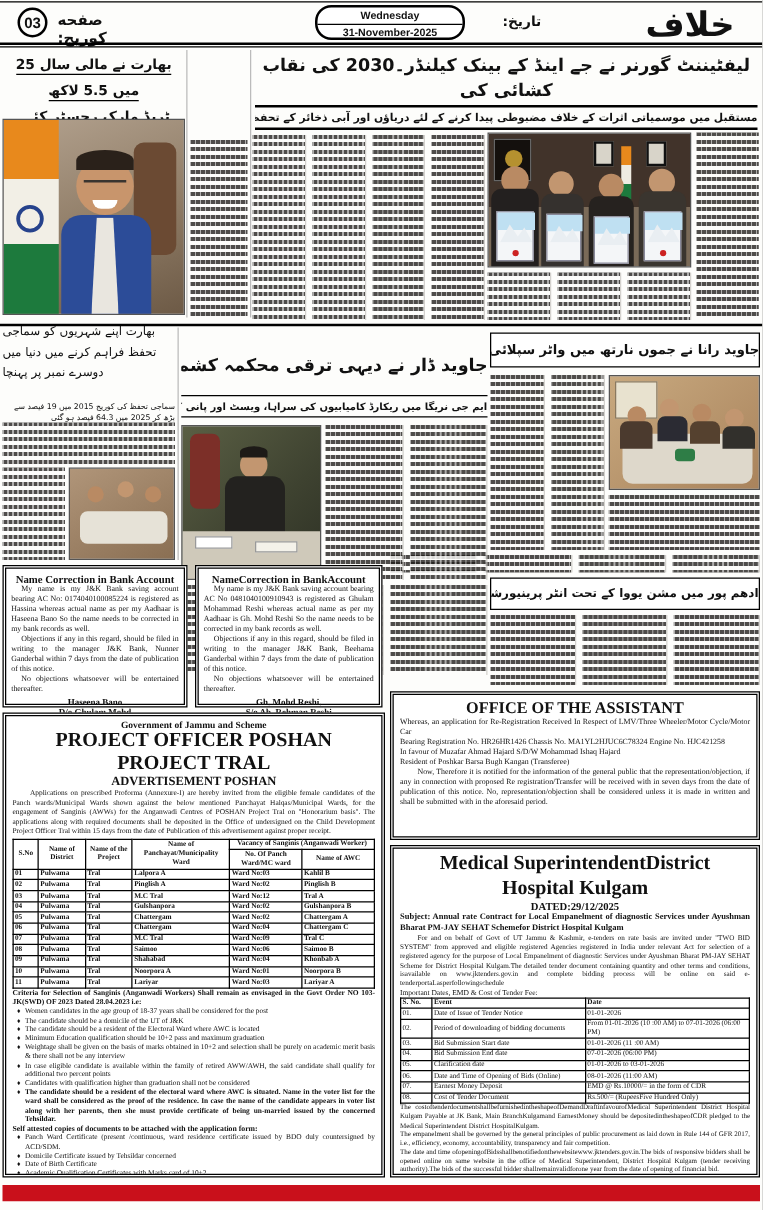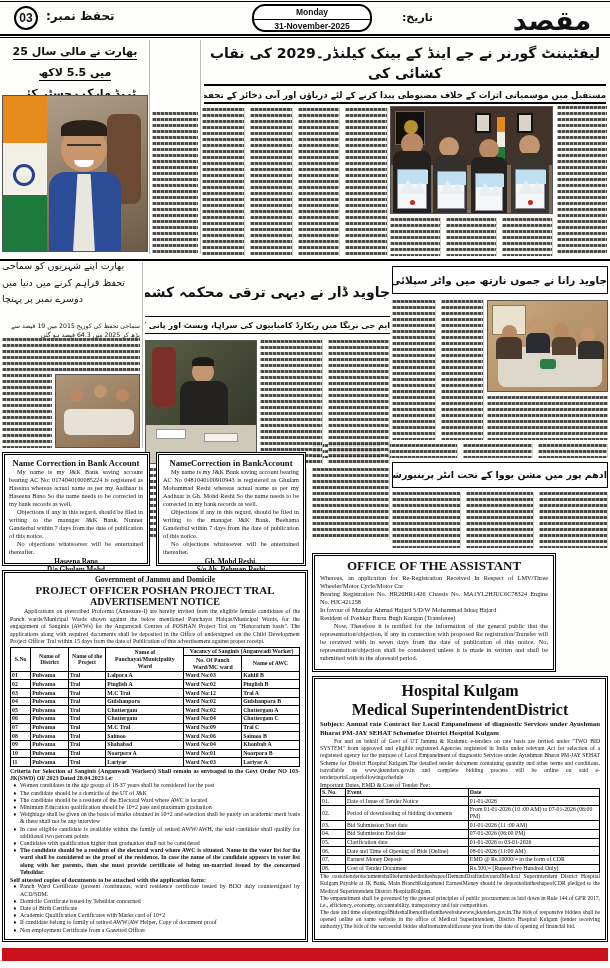--- a/index.html
+++ b/index.html
@@ -28,27 +28,27 @@
   .headline-underline{border-bottom:1.5px solid #000;padding-bottom:1px}
   .photo{position:absolute;overflow:hidden;border:1px solid #555}
   .pill{border:2px solid #000;border-radius:13px;text-align:center;font-family:"Liberation Sans",sans-serif;font-weight:bold;background:#fff}
 </style>
 </head>
 <body>
 
 <div class="page">
 
   <div class="rule" style="top:1px;left:0;width:610px;height:1px"></div>
-  <div class="abs urdu" style="top:5px;right:8px;width:100px;font-size:27px;font-weight:bold;text-align:center;letter-spacing:1px">مقصد</div>
+  <div class="abs urdu" style="top:5px;right:8px;width:100px;font-size:27px;font-weight:bold;text-align:center;letter-spacing:1px">خلاف</div>
   <div class="abs urdu" style="top:11px;left:385px;width:48px;font-size:11px;font-weight:bold;text-align:right">تاریخ:</div>
   <div class="abs pill" style="top:4px;left:252px;width:120px;height:28px">
-    <div style="font-size:8.5px;line-height:13px;border-bottom:1.5px solid #000">Monday</div>
+    <div style="font-size:8.5px;line-height:13px;border-bottom:1.5px solid #000">Wednesday</div>
     <div style="font-size:8.5px;line-height:12px">31-November-2025</div>
   </div>
-  <div class="abs urdu" style="top:9px;left:46px;width:78px;font-size:12px;font-weight:bold;text-align:left">تحفظ نمبر:</div>
+  <div class="abs urdu" style="top:9px;left:46px;width:78px;font-size:12px;font-weight:bold;text-align:left">صفحه کوریج:</div>
   <div class="abs" style="top:6px;left:14px;width:24px;height:24px;border:2px solid #000;border-radius:50%;text-align:center;font-weight:bold;font-size:12px;line-height:21px;font-family:'Liberation Sans',sans-serif">03</div>
   <div class="rule" style="top:34px;left:0;width:610px;height:2px"></div>
   <div class="rule" style="top:37px;left:0;width:610px;height:1px"></div>
 
   <div class="abs urdu" style="top:42px;left:2px;width:146px;font-size:11px;font-weight:bold;text-align:center;line-height:1.9">
     <span class="headline-underline">بھارت نے مالی سال 25 میں 5.5 لاکھ</span><br>
     <span class="headline-underline">ٹریڈ مارک رجسٹر کئے۔ پیوش گوئل</span>
   </div>
   <div class="photo" style="top:95px;left:2px;width:146px;height:157px;background:linear-gradient(160deg,#b3a28f 0%,#8f7c66 55%,#6d5a46 100%)">
     <div class="abs" style="top:0;left:0;width:44px;height:157px;background:linear-gradient(to bottom,#e8891c 0 30%,#f2efe6 30% 63%,#1d7a3d 63% 100%)"></div>
@@ -59,21 +59,21 @@
     <div class="abs" style="top:48px;left:64px;width:34px;height:5px;border-top:2px solid #3a3530"></div>
     <div class="abs" style="top:64px;left:71px;width:20px;height:7px;background:#fff;border-radius:0 0 10px 10px"></div>
     <div class="abs" style="top:76px;left:46px;width:72px;height:81px;background:#2c4c98;border-radius:16px 16px 0 0"></div>
     <div class="abs" style="top:78px;left:70px;width:22px;height:79px;background:#e9e6df;clip-path:polygon(20% 0,80% 0,100% 100%,0 100%)"></div>
   </div>
 
   <div class="abs ftx" style="top:112px;left:152px;width:46px;height:142px"></div>
   <div class="rule" style="top:40px;left:149px;width:1px;height:214px;background:#bbb"></div>
   <div class="rule" style="top:40px;left:200px;width:1px;height:214px;background:#bbb"></div>
 
-  <div class="abs urdu" style="top:44px;left:204px;width:402px;font-size:14px;font-weight:bold;text-align:center;line-height:1.4">لیفٹیننٹ گورنر نے جے اینڈ کے بینک کیلنڈر۔2029 کی نقاب کشائی کی</div>
+  <div class="abs urdu" style="top:44px;left:204px;width:402px;font-size:14px;font-weight:bold;text-align:center;line-height:1.4">لیفٹیننٹ گورنر نے جے اینڈ کے بینک کیلنڈر۔2030 کی نقاب کشائی کی</div>
   <div class="abs urdu" style="top:84px;left:204px;width:402px;height:20px;border-top:2px solid #000;border-bottom:2px solid #000;font-size:8.6px;font-weight:bold;text-align:center;line-height:19px;white-space:nowrap;overflow:hidden">مستقبل میں موسمیاتی اثرات کے خلاف مضبوطی پیدا کرنے کے لئے دریاؤں اور آبی ذخائر کے تحفظ کے لئے کمیونٹی کی کوششوں پر دیا زور: منوج سنہا</div>
 
   <div class="abs cols" style="top:108px;left:202px;width:186px;height:148px">
     <div class="ftx"></div>
     <div class="ftx"></div>
     <div class="ftx"></div>
     <div class="ftx"></div>
   </div>
 
   <div class="photo" style="top:106px;left:390px;width:163px;height:108px;background:linear-gradient(#41332a 0 55%,#7a6a58 55% 100%)">
@@ -199,23 +199,23 @@
     <div class="etitle" style="font-size:8.6px">Name  Correction in  Bank  Account</div>
     <p class="smalltxt" style="text-indent:8px">My name is my J&amp;K Bank saving account bearing AC No: 0174040100085224 is registered as Hassina whereas actual name as per my Aadhaar is Haseena Bano So the name needs to be corrected in my bank records as well.</p>
     <p class="smalltxt" style="text-indent:8px">Objections if any in this regard, should be filed in writing to the manager J&amp;K Bank, Nunner Ganderbal within 7 days from the date of publication of this notice.</p>
     <p class="smalltxt" style="text-indent:8px">No objections whatsoever will be entertained thereafter.</p>
     <div class="etitle" style="font-size:7.2px;margin-top:1px">Haseena Bano</div>
     <div class="etitle" style="font-size:7.2px">D/o Ghulam Mohd</div>
     <div class="etitle" style="font-size:7.2px">R/O Guzarbal   Ganderbal.</div>
   </div>
 
   <div class="abs boxframe" style="top:570px;left:2px;width:306px;height:372px;padding:2px 5px;overflow:hidden">
-    <div class="etitle" style="font-size:7.6px">Government of Jammu and Domicile</div>
-    <div class="etitle" style="font-size:11px">PROJECT OFFICER POSHAN PROJECT TRAL</div>
-    <div class="etitle" style="font-size:10px">ADVERTISEMENT NOTICE</div>
+    <div class="etitle" style="font-size:7.6px">Government of Jammu and Scheme</div>
+    <div class="etitle" style="font-size:16px">PROJECT OFFICER POSHAN PROJECT TRAL</div>
+    <div class="etitle" style="font-size:10px">ADVERTISEMENT POSHAN</div>
     <p class="smalltxt" style="font-size:5.9px;text-indent:14px;margin:1px 0">Applications on prescribed Proforma (Annexure-I) are hereby invited from the eligible female candidates of the Panch wards/Municipal Wards shown against the below mentioned Panchayat Halqas/Municipal Wards, for the engagement of Sanginis (AWWs) for the Anganwadi Centres of POSHAN Project Tral on "Honorarium basis". The applications along with required documents shall be deposited in the Office of undersigned on the Child Development Project Officer Tral within 15 days from the date of Publication of this advertisement against proper receipt.</p>
     <table>
       <thead>
         <tr>
           <th rowspan="2" style="width:7%">S.No</th>
           <th rowspan="2" style="width:13%">Name of District</th>
           <th rowspan="2" style="width:13%">Name of the Project</th>
           <th rowspan="2" style="width:27%">Name of Panchayat/Municipality Ward</th>
           <th colspan="2">Vacancy of Sanginis (Anganwadi Worker)</th>
         </tr>
@@ -373,33 +373,34 @@
         <span class="bt">If candidate belong to family of retired AWW/AW Helper, Copy of document proof</span>
       </div>
         <div class="blt">
         <span class="bg">♦</span>
         <span class="bt">Non employment Certificate from a Gazetted Officer</span>
       </div>
       </div>
 
   </div>
 
-  <div class="abs boxframe" style="top:553px;left:312px;width:244px;height:119px;padding:2px 5px;overflow:hidden">
+  <div class="abs boxframe" style="top:553px;left:312px;width:296px;height:119px;padding:2px 5px;overflow:hidden">
     <div class="etitle" style="font-size:13px">OFFICE OF THE ASSISTANT</div>
     <div class="smalltxt">Whereas, an application for Re-Registration Received  In Respect of LMV/Three Wheeler/Motor Cycle/Motor Car</div>
     <div class="smalltxt">Bearing Registration No. HR26HR1426    Chassis No.    MA1YL2HJUC6C78324    Engine No. HJC421258</div>
     <div class="smalltxt">In favour of Muzafar Ahmad Hajard S/D/W    Mohammad Ishaq Hajard</div>
     <div class="smalltxt">Resident of Poshkar Barsa Bugh Kangan (Transferee)</div>
     <p class="smalltxt" style="text-indent:14px">Now, Therefore it is notified for the information of the general public that the representation/objection, if any in connection with proposed Re registration/Transfer will be received with in seven days from the date of publication of this notice. No, representation/objection shall be considered unless it is made in written and shall be submitted with in the aforesaid period.</p>
 
   </div>
 
   <div class="abs boxframe" style="top:676px;left:312px;width:296px;height:266px;padding:2px 5px;overflow:hidden">
+    <div class="etitle" style="font-size:16px;line-height:1.25">Medical  SuperintendentDistrict</div>
     <div class="etitle" style="font-size:16px;line-height:1.2">Hospital Kulgam</div>
-    <div class="etitle" style="font-size:16px;line-height:1.25">Medical  SuperintendentDistrict</div>
+    <div class="etitle" style="font-size:8.5px">DATED:29/12/2025</div>
     <p style="font-size:6.8px;font-weight:bold;text-align:justify;line-height:1.3">Subject: Annual rate Contract for Local Empanelment of diagnostic Services under Ayushman Bharat PM-JAY SEHAT Schemefor District Hospital Kulgam</p>
     <p class="smalltxt" style="font-size:5.7px;text-indent:14px">For and on behalf of Govt of UT Jammu &amp; Kashmir, e-tenders on rate basis are invited under "TWO BID SYSTEM" from approved and eligible registered Agencies registered in India under relevant Act for selection of a registered agency for the purpose of Local Empanelment of diagnostic Services under Ayushman Bharat PM-JAY SEHAT Scheme for District Hospital Kulgam.The detailed tender document containing quantity and other terms and conditions, isavailable on www.jktenders.gov.in and complete bidding process will be online on said e-tenderportaLasperfollowingschedule</p>
     <div style="font-size:6px">Important Dates, EMD &amp; Cost of Tender Fee:</div>
     <table>
       <thead>
         <tr>
           <th style="width:9%;text-align:left">S. No.</th>
           <th style="width:44%;text-align:left">Event</th>
           <th style="text-align:left">Date</th>
         </tr>

